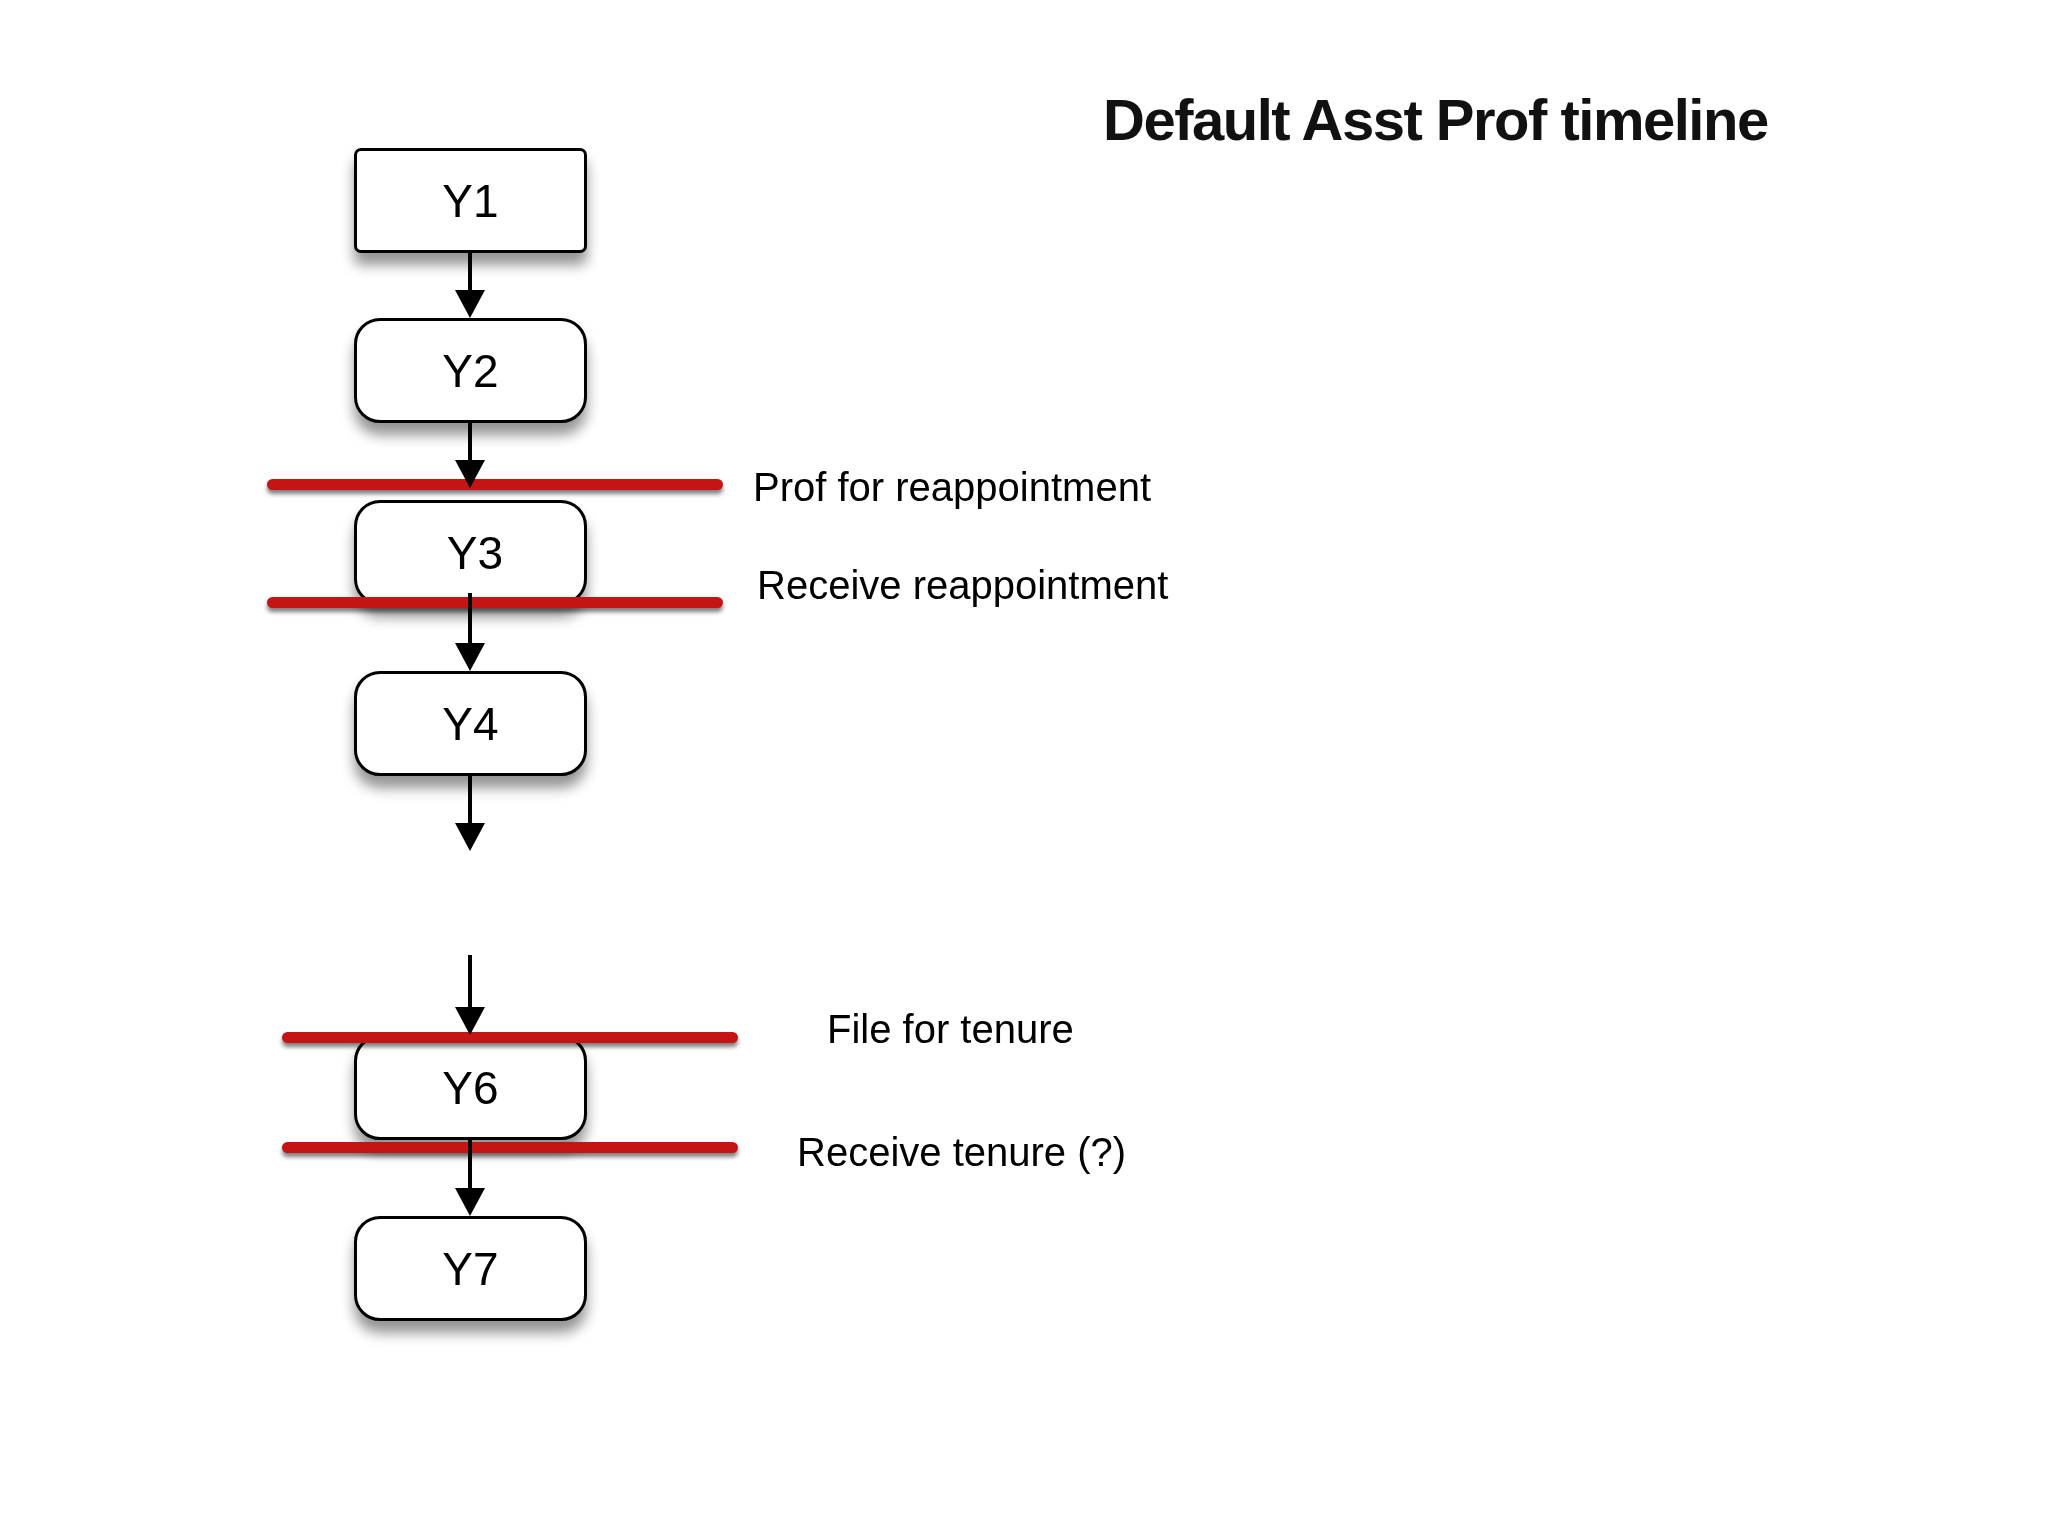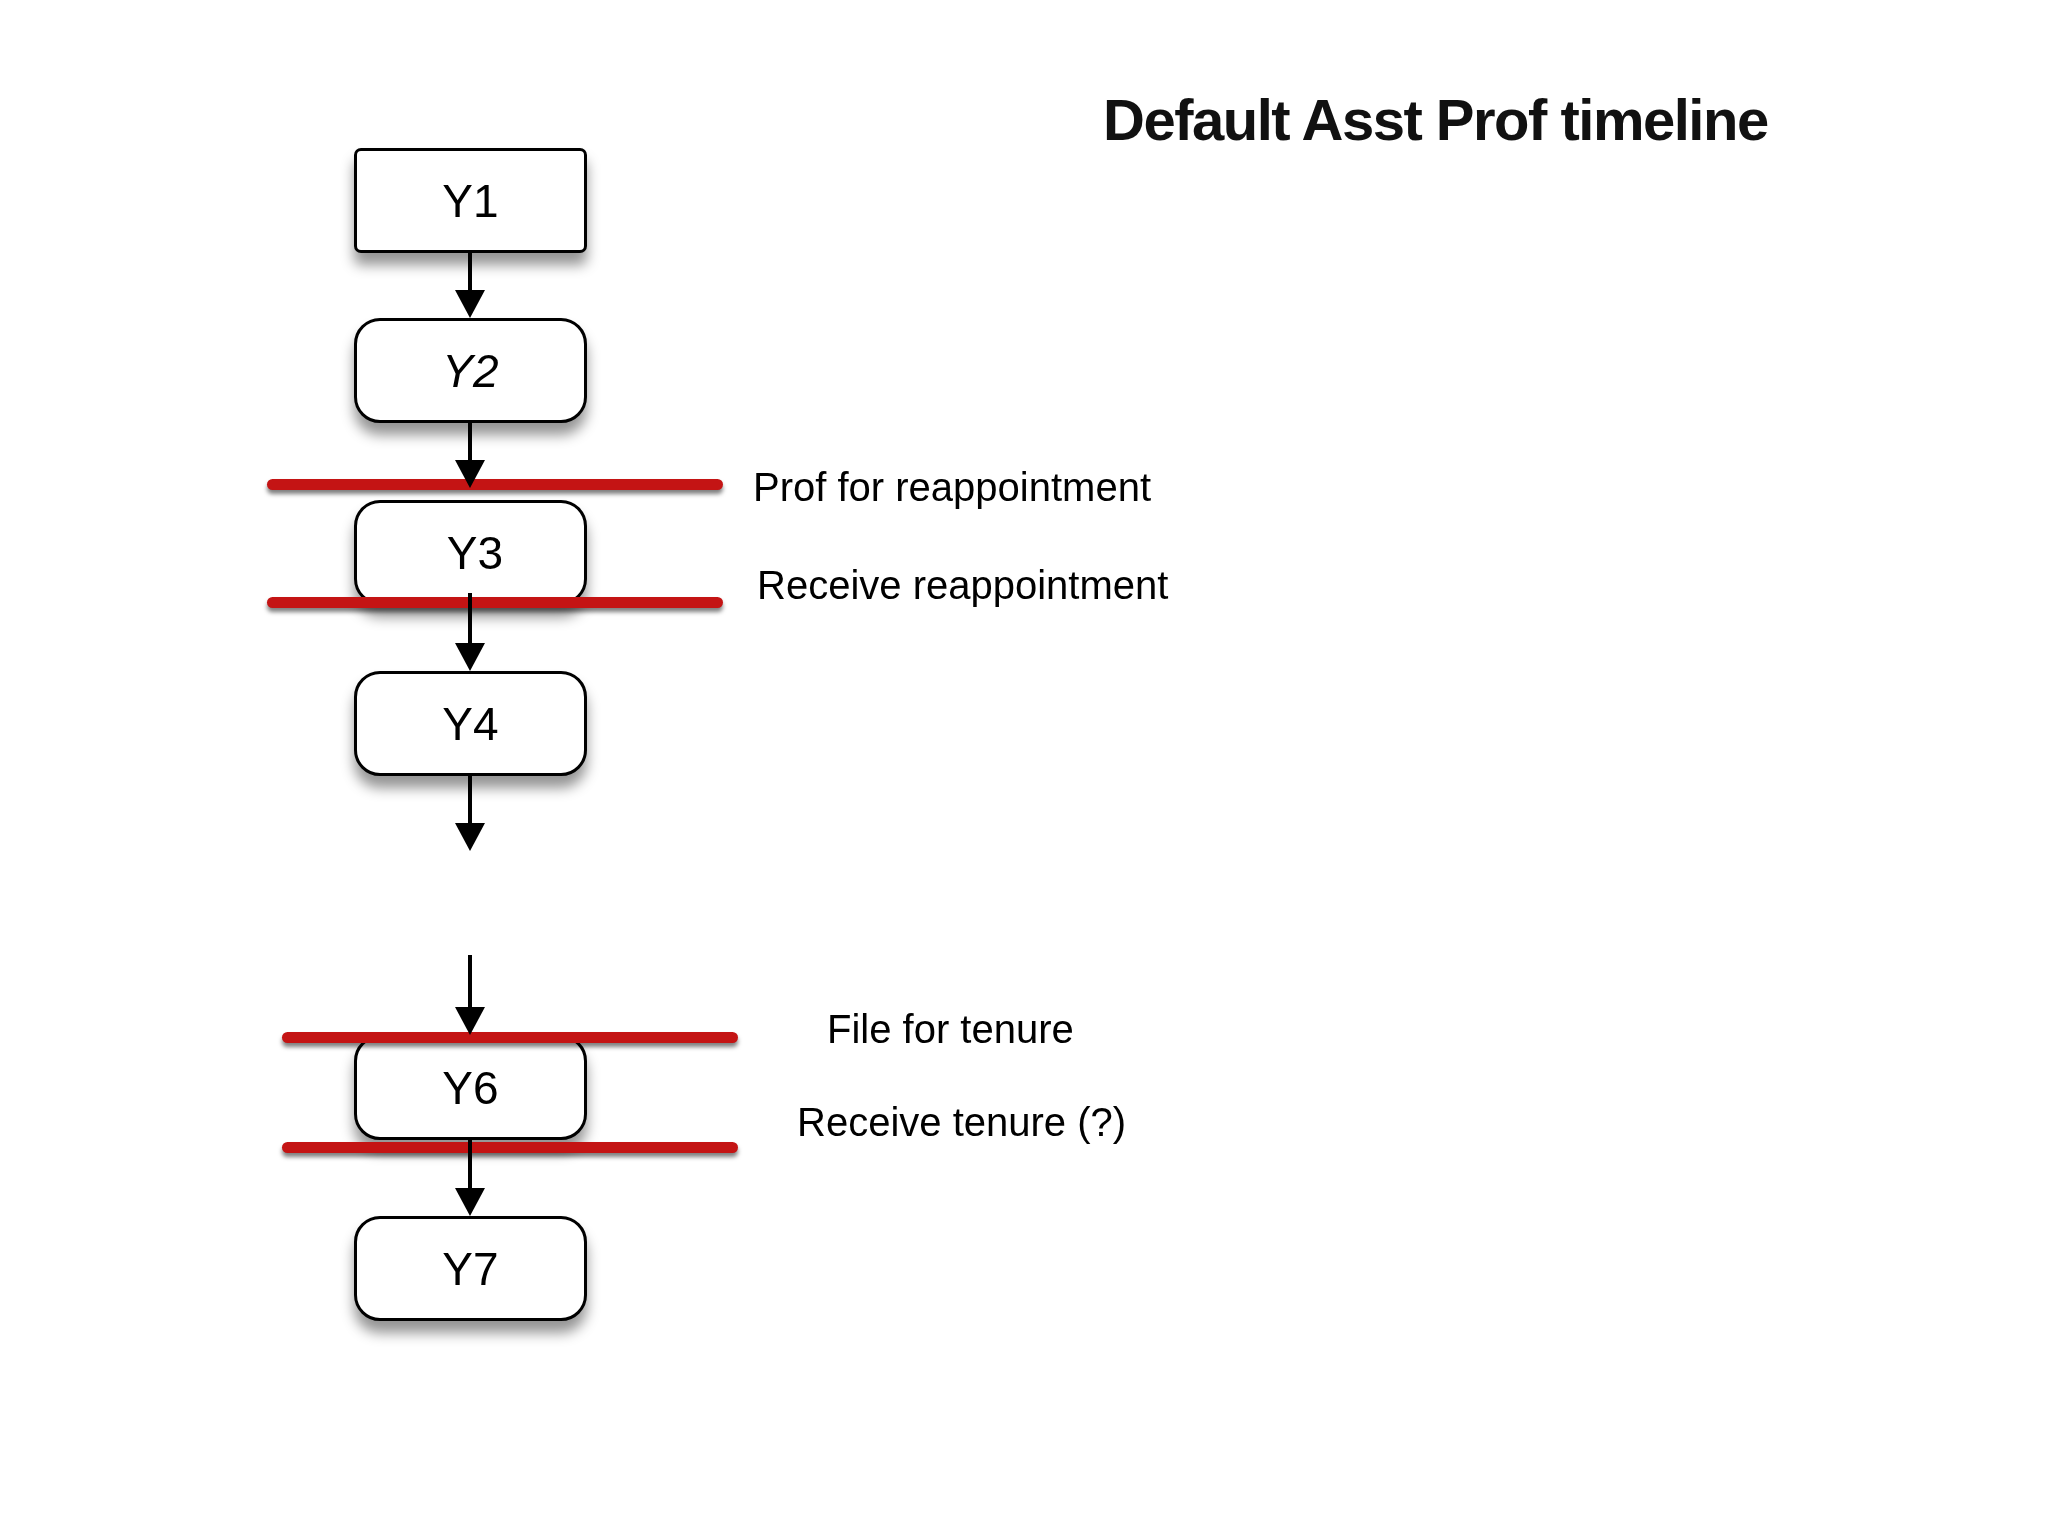--- a/index.html
+++ b/index.html
@@ -33,22 +33,22 @@
   .rl1{left:267px;top:479px;}
   .rl2{left:267px;top:597px;}
   .rl3{left:282px;top:1032px;}
   .rl4{left:282px;top:1142px;}
   .mlabel{
     position:absolute;font-size:40px;line-height:50px;white-space:nowrap;z-index:3;
   }
   .ml1{left:753px;top:462px;}
   .ml2{left:757px;top:560px;}
   .ml3{left:827px;top:1004px;}
-  .ml4{left:797px;top:1097px;}
-  .n1{top:148px;border-radius:7px;} .n2{top:318px;font-style:italic;} .n3{top:500px;padding-left:9px;} .n4{top:671px;}
+  .ml4{left:797px;top:1127px;}
+  .n1{top:148px;border-radius:7px;} .n2{top:318px;} .n3{top:500px;padding-left:9px;} .n4{top:671px;}
   .n5{top:851px;} .n6{top:1035px;} .n7{top:1216px;}
   .a1{top:253px;height:65px;} .a2{top:423px;height:65px;} .a3{top:593px;height:78px;}
   .a4{top:776px;height:75px;} .a5{top:955px;height:80px;} .a6{top:1140px;height:76px;}
 </style>
 </head>
 <body>
 
 <div class="canvas">
 
   <div class="title">Default Asst Prof timeline</div>

